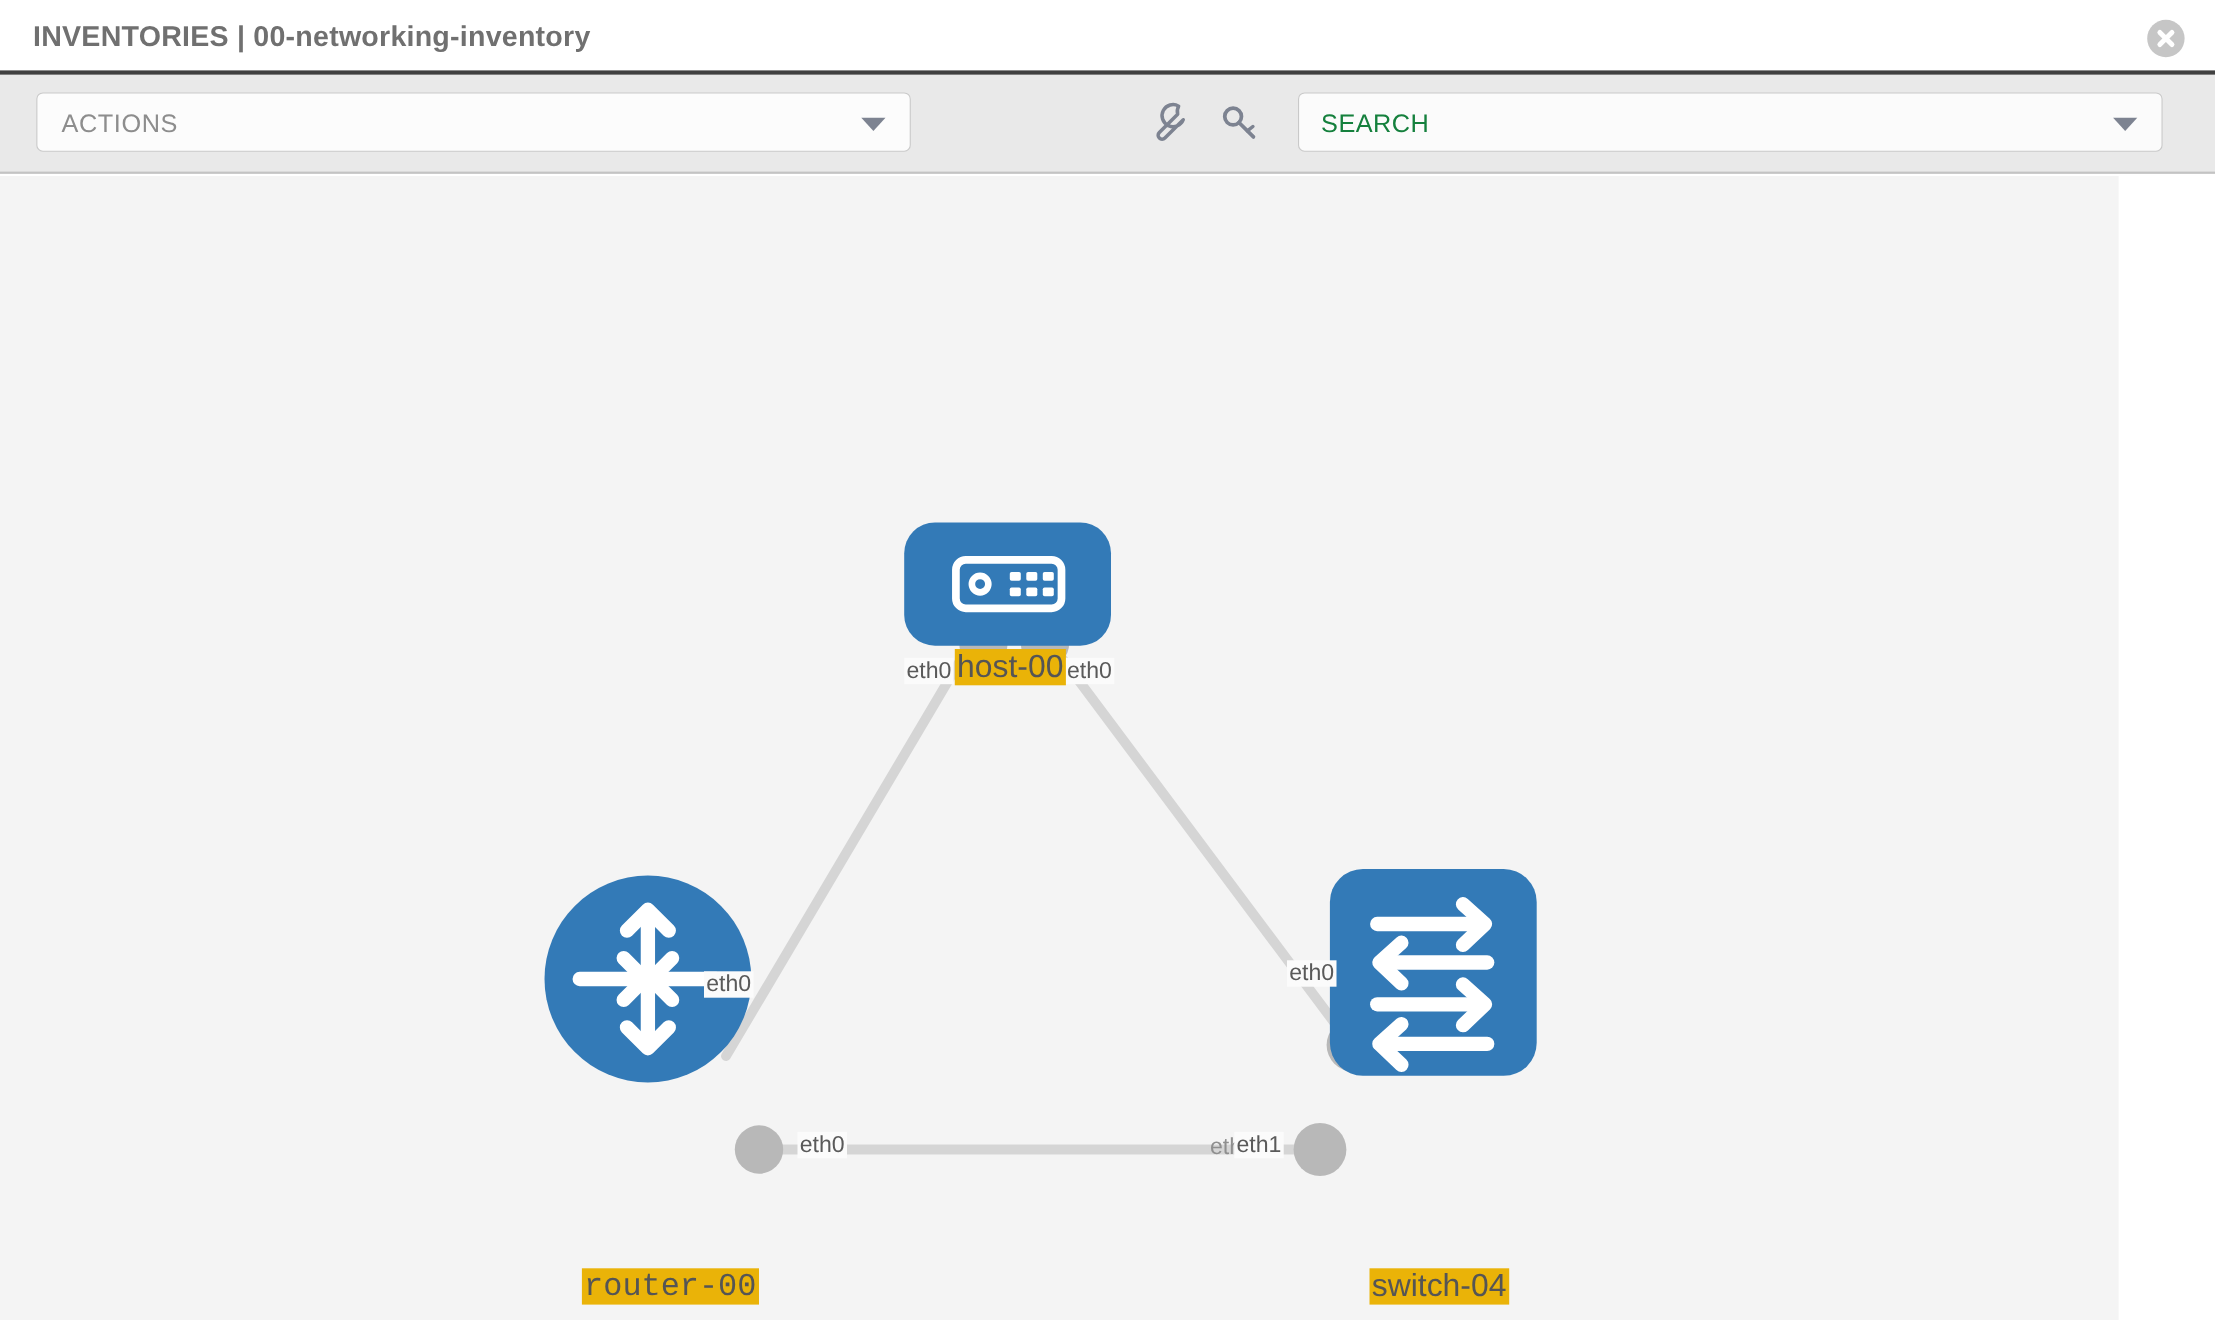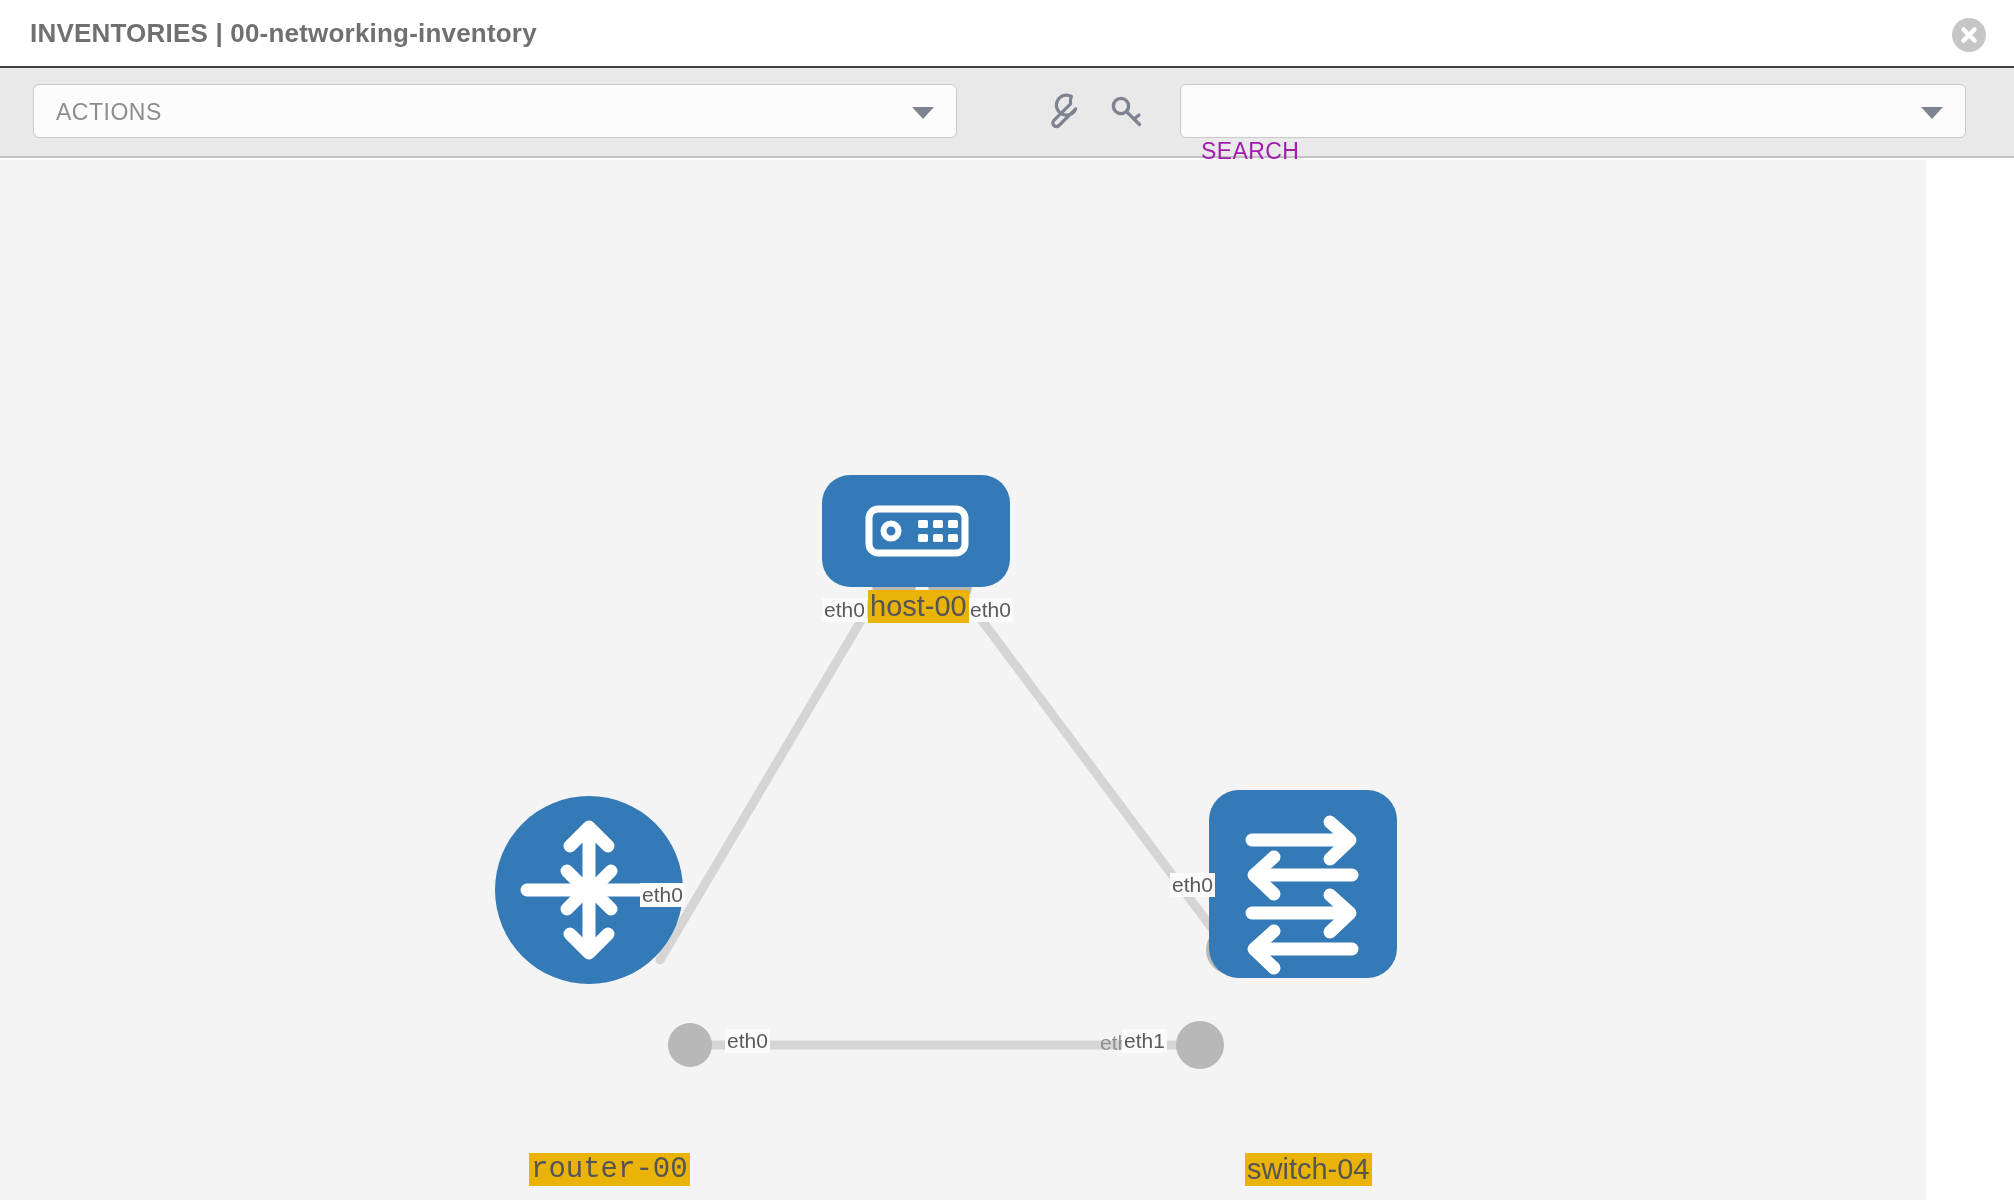--- a/index.html
+++ b/index.html
@@ -19,21 +19,21 @@
     background: #ffffff;
   }
 
   
   .header {
     position: absolute;
     left: 0; top: 0;
     width: 2014px;
     height: 68px;
     background: #ffffff;
-    border-bottom: 2px solid #404040;
+    border-bottom: 4px solid #404040;
     box-sizing: border-box;
   }
   .header-title {
     position: absolute;
     left: 30px;
     top: 18px;
     font-size: 26px;
     font-weight: bold;
     color: #707070;
     letter-spacing: 0.2px;
@@ -58,21 +58,21 @@
     width: 2014px;
     height: 90px;
     background: #e9e9e9;
     border-bottom: 2px solid #c3c3c3;
     box-sizing: border-box;
   }
   .actions-select {
     position: absolute;
     left: 33px;
     top: 84px;
-    width: 924px;
+    width: 795px;
     height: 54px;
     background: #fcfcfc;
     border: 1px solid #c9c9c9;
     border-radius: 6px;
     box-sizing: border-box;
     cursor: pointer;
   }
   .actions-select .label {
     position: absolute;
     left: 22px;
@@ -111,23 +111,22 @@
     border: 1px solid #c9c9c9;
     border-radius: 6px;
     box-sizing: border-box;
     cursor: text;
   }
   .search-box .placeholder {
     position: absolute;
     left: 20px;
     top: 14px;
     font-size: 23px;
-    color: #a21caf;
+    color: #15803d;
     letter-spacing: 0.4px;
-    margin-top: 39px;
   }
 
   
   .canvas {
     position: absolute;
     left: 0; top: 160px;
     width: 1926px;
     height: 1040px;
     background: #f4f4f4;
     overflow: hidden;

